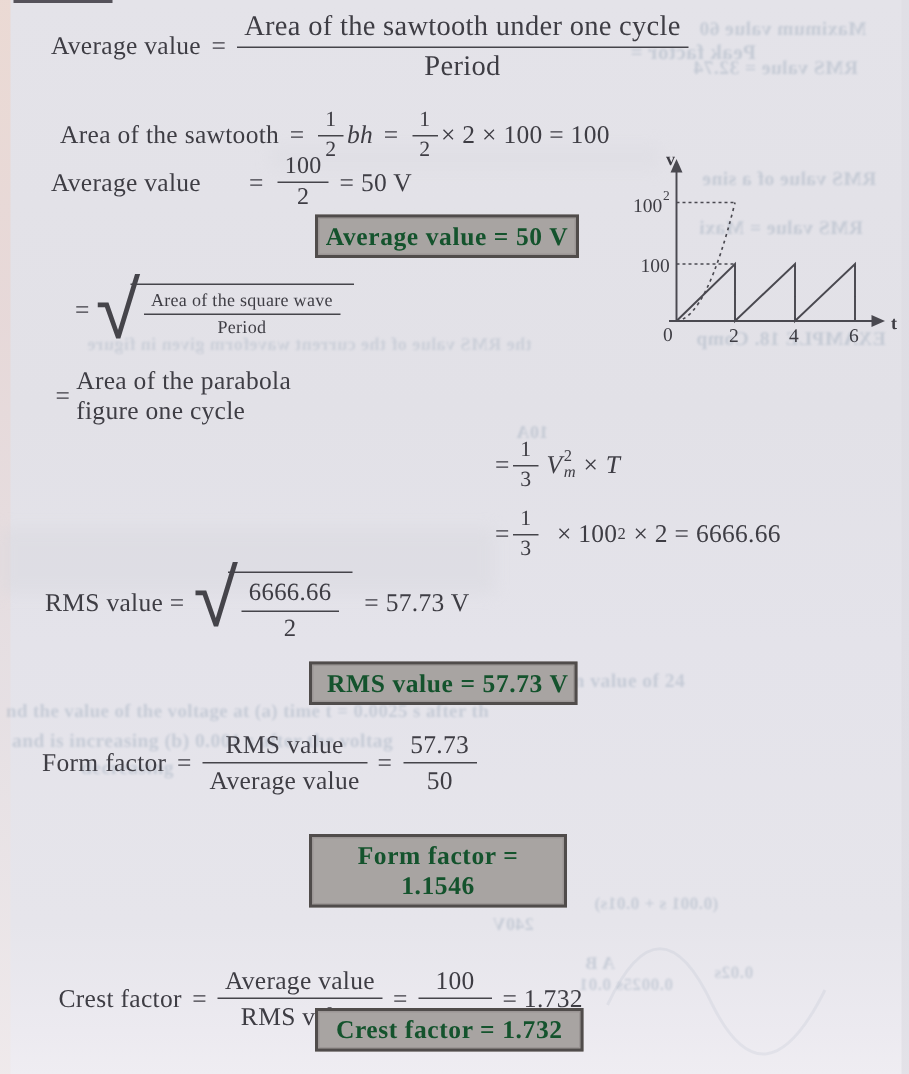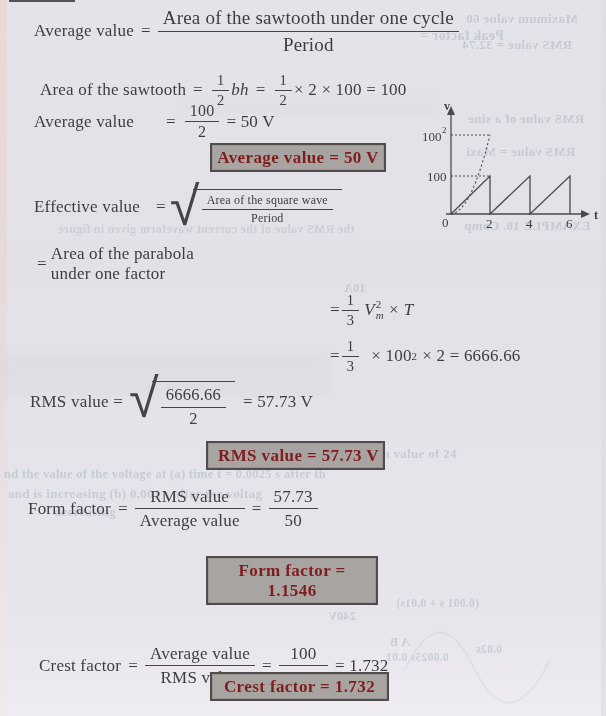--- a/index.html
+++ b/index.html
@@ -27,21 +27,21 @@
   .sqrt { display:inline-flex; align-items:flex-start; }
   .sqrt .rad { font-family:"DejaVu Sans",sans-serif; font-size:54px; line-height:50px; font-weight:200; margin-right:-7px; color:#45444a; }
   .sqrt .body { margin-top:7px; border-top:1.7px solid #45444a; padding:3px 9px 0; }
   .stack { display:inline-flex; flex-direction:column; font-size:11px; line-height:1.05; vertical-align:-5px; margin-left:1px; }
   .stack .sb { font-style:italic; }
   sup { font-size:11px; }
   .col2 { display:inline-block; line-height:1.2; white-space:nowrap; text-align:left; }
   .col2 span { display:block; }
 
   .ansbox { position:absolute; background:#a8a4a2; border:2px solid #504c4b;
-    box-shadow:inset 0 0 0 1px #9b9695; color:#7f1d1d; font-weight:700;
+    box-shadow:inset 0 0 0 1px #9b9695; color:#14532d; font-weight:700;
     font-size:17px; letter-spacing:.4px; text-align:center; padding:3px 4px 2px; }
 
   .graph { position:absolute; left:420px; top:100px; }
 
   .bleed { position:absolute; color:#8699ad; opacity:.32; font-size:13px;
     white-space:nowrap; font-weight:700; filter:blur(.55px); letter-spacing:.3px; }
   .mir { transform:scaleX(-1); }
   .bl0{left:420px;top:28px;font-size:14px;} .bl1{left:466px;top:11px;}
   .bl2{left:462px;top:37px;} .bl3{left:468px;top:111px;}
   .bl4{left:466px;top:144px;} .bl5{left:464px;top:218px;}
@@ -114,21 +114,20 @@
   <span class="frac sm" style="font-size:16px;">
     <span class="num">100</span>
     <span class="den">2</span>
   </span>
   <span style="margin-left:5px;">= 50 V</span>
 </div>
 
 <div class="ansbox" style="left:210px;top:143px;width:176px;">Average value = 50 V</div>
 
 <div class="row" style="left:34px;top:182px;">
-  <span>Effective value</span>
   <span class="eq" style="margin-left:16px;margin-right:4px;">=</span>
   <span class="sqrt">
     <span class="rad">√</span>
     <span class="body">
       <span class="frac" style="font-size:12px;">
         <span class="num">Area of the square wave</span>
         <span class="den">Period</span>
       </span>
     </span>
   </span>
@@ -157,21 +156,21 @@
     <text x="66" y="128">2</text>
     <text x="106" y="128">4</text>
     <text x="146" y="128">6</text>
   </g>
 </svg>
 
 <div class="row" style="left:30px;top:244px;">
   <span class="eq" style="margin-right:4px;">=</span>
   <span class="col2">
     <span>Area of the parabola</span>
-    <span>under one factor</span>
+    <span>figure one cycle</span>
   </span>
 </div>
 
 <div class="row" style="left:330px;top:292px;">
   <span>=</span>
   <span class="frac sm">
     <span class="num">1</span>
     <span class="den">3</span>
   </span>
   <span class="it" style="margin-left:3px;">V</span>

